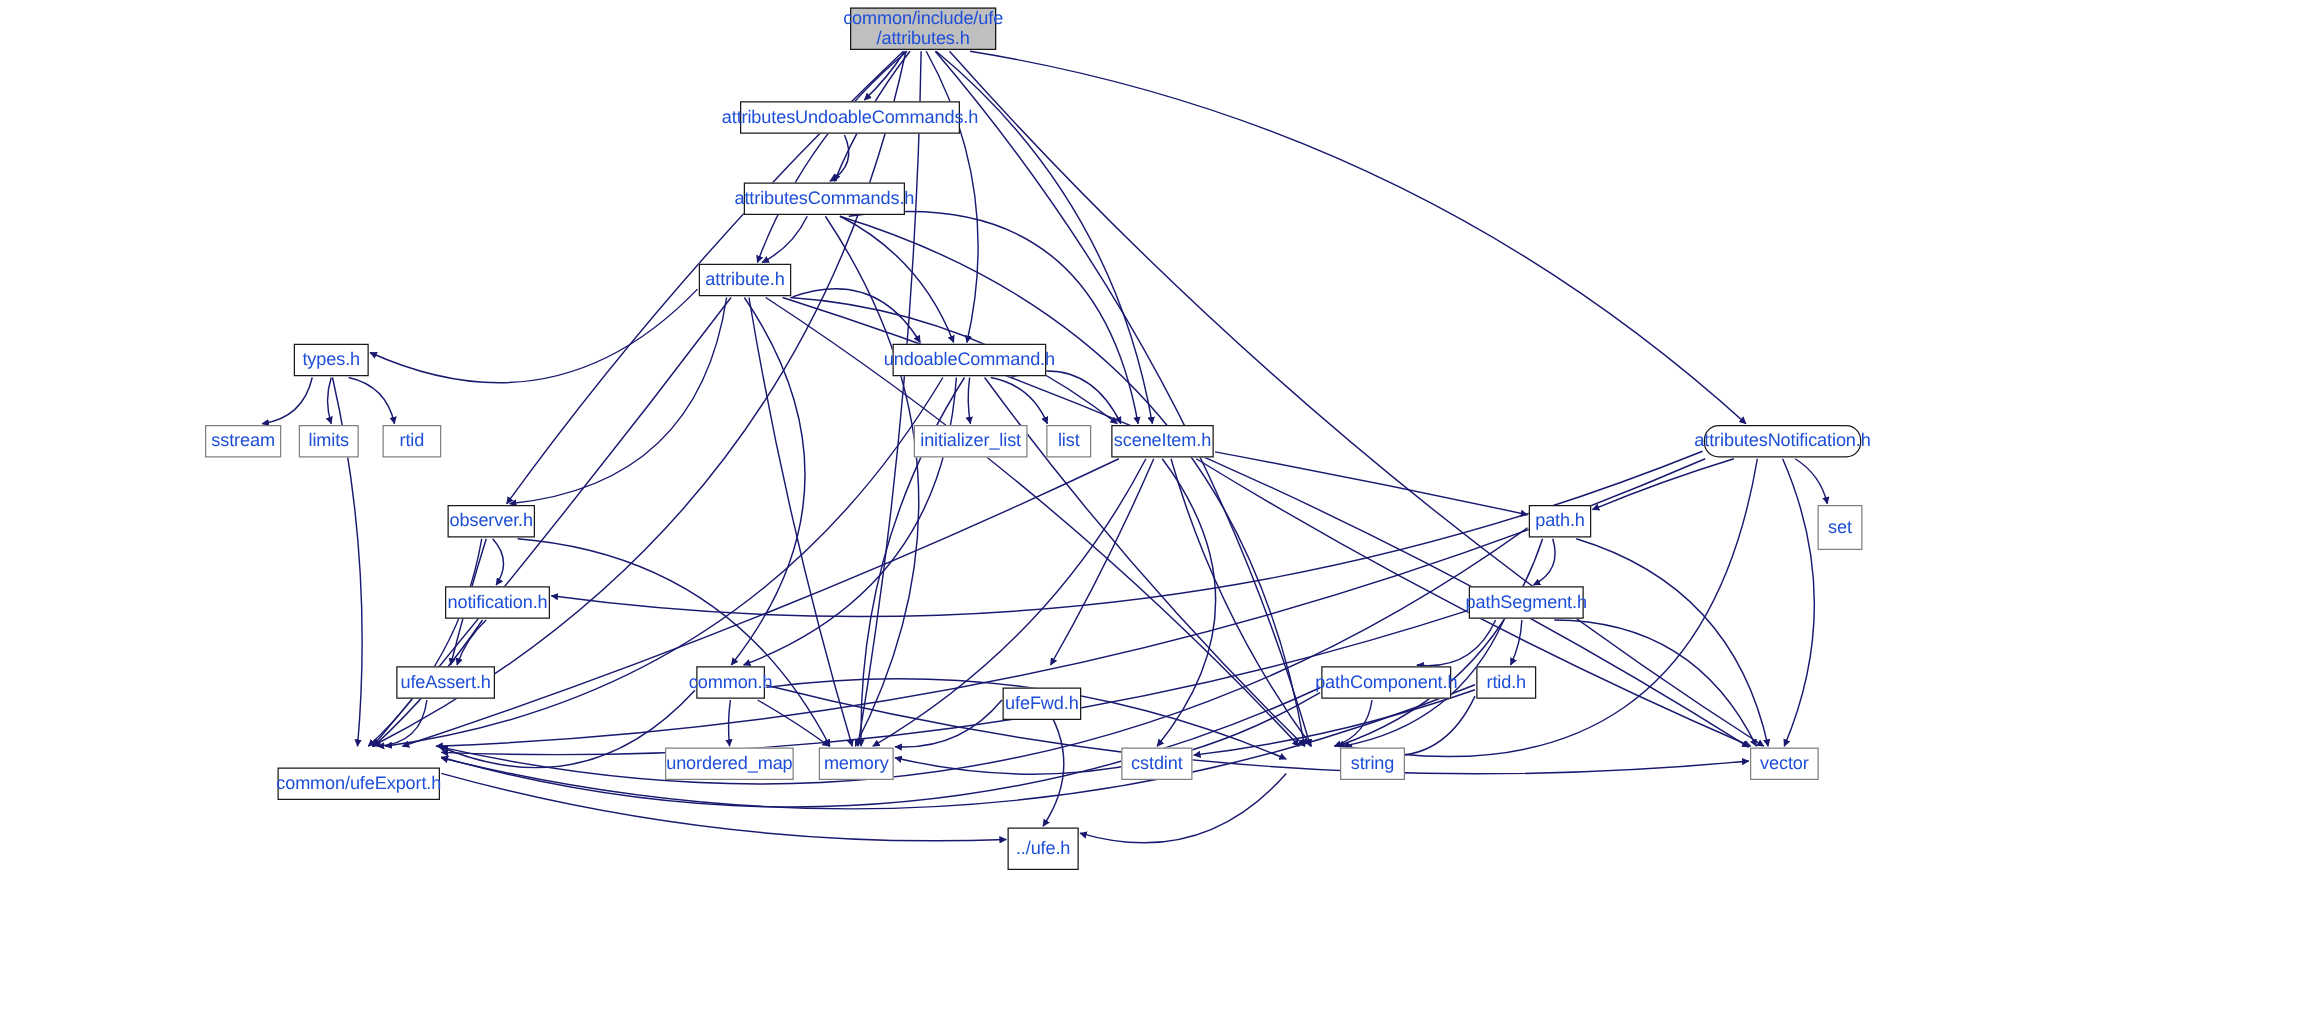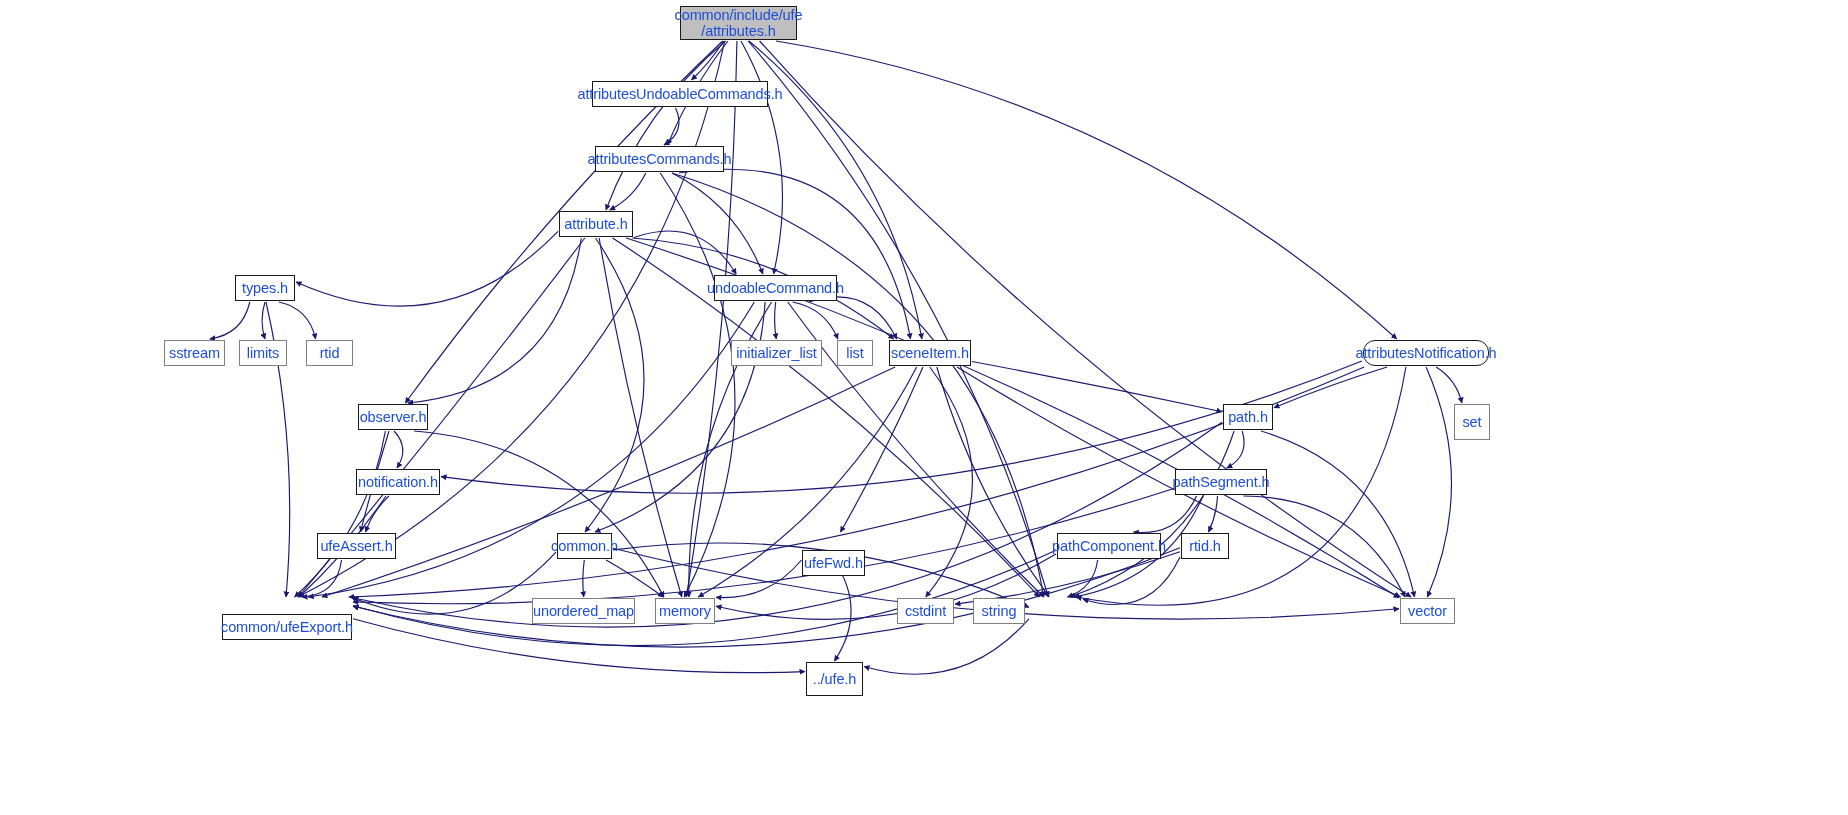--- a/index.html
+++ b/index.html
@@ -164,17 +164,17 @@
       <div class="node project" style="left: 1175px; top: 469px; width: 92px; height: 26px;">pathSegment.h</div>
       <div class="node project" style="left: 317px; top: 533px; width: 79px; height: 26px;">ufeAssert.h</div>
       <div class="node project" style="left: 557px; top: 533px; width: 55px; height: 26px;">common.h</div>
       <div class="node project" style="left: 802px; top: 533px; width: 63px; height: 26px; margin-top: 17px;">ufeFwd.h</div>
       <div class="node project" style="left: 1057px; top: 533px; width: 104px; height: 26px;">pathComponent.h</div>
       <div class="node project" style="left: 1181px; top: 533px; width: 48px; height: 26px;">rtid.h</div>
       <div class="node project" style="left: 222px; top: 614px; width: 130px; height: 26px;">common/ufeExport.h</div>
       <div class="node system" style="left: 532px; top: 598px; width: 103px; height: 26px;">unordered_map</div>
       <div class="node system" style="left: 655px; top: 598px; width: 60px; height: 26px;">memory</div>
       <div class="node system" style="left: 897px; top: 598px; width: 57px; height: 26px;">cstdint</div>
-      <div class="node system" style="left: 973px; top: 598px; width: 52px; height: 26px;">string</div>
+      <div class="node system" style="left: 1072px; top: 598px; width: 52px; height: 26px;">string</div>
       <div class="node system" style="left: 1400px; top: 598px; width: 55px; height: 26px;">vector</div>
       <div class="node project" style="left: 806px; top: 662px; width: 57px; height: 34px;">../ufe.h</div>
     </div>
 </div>
 
 </body></html>

